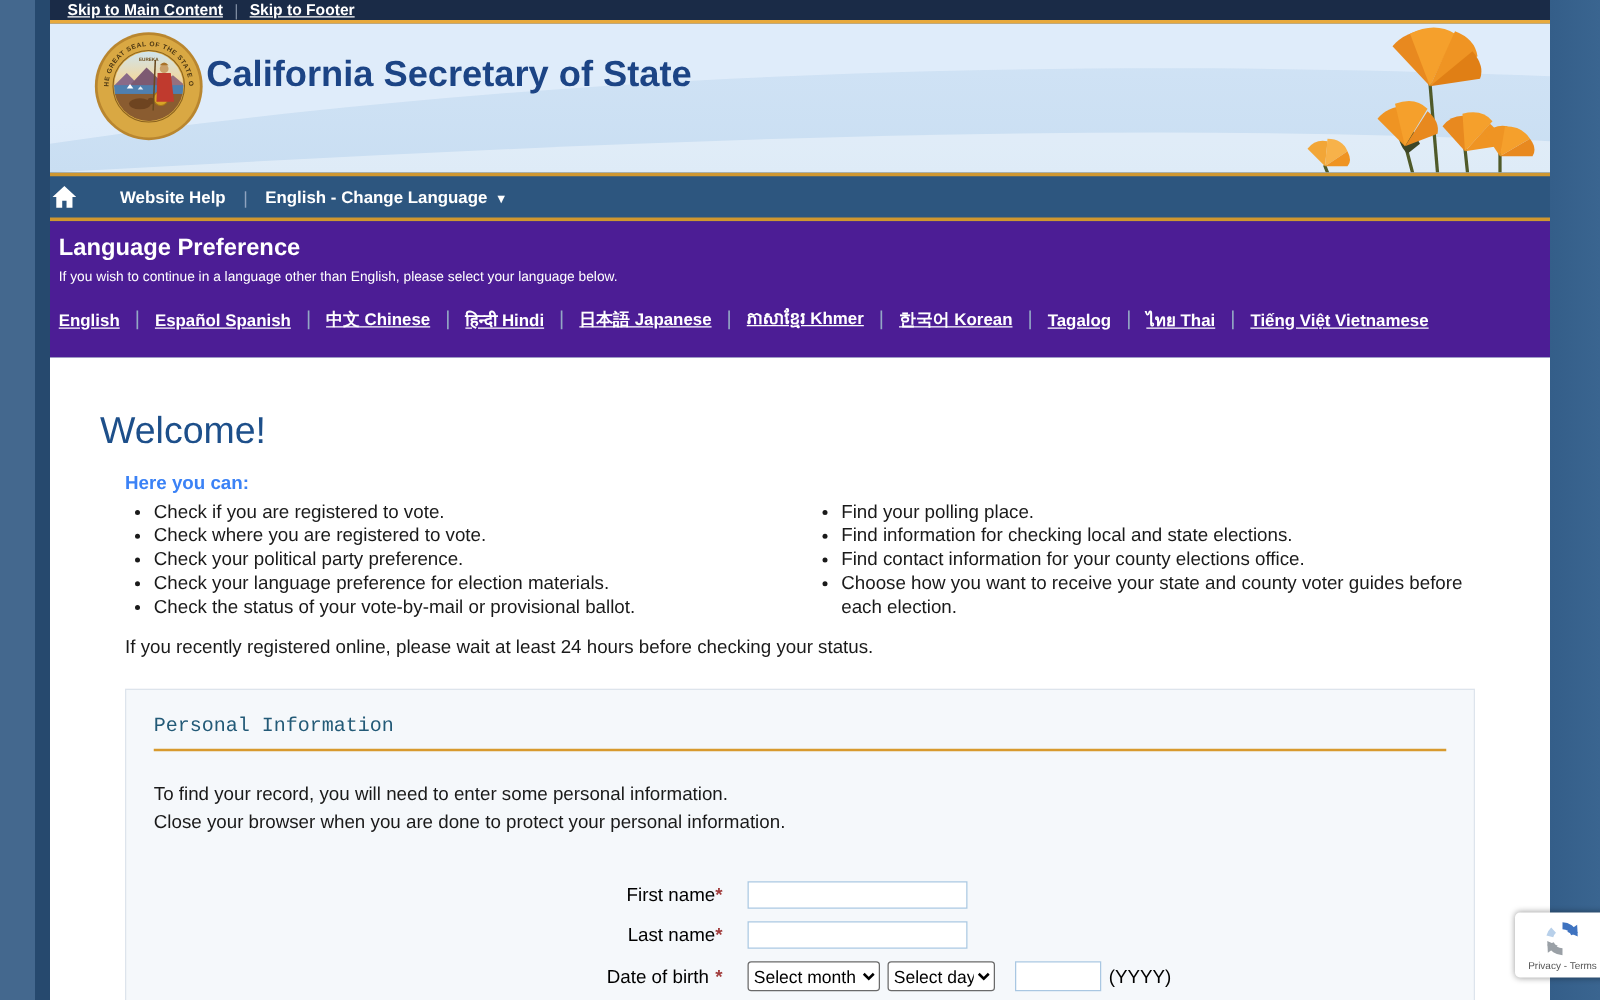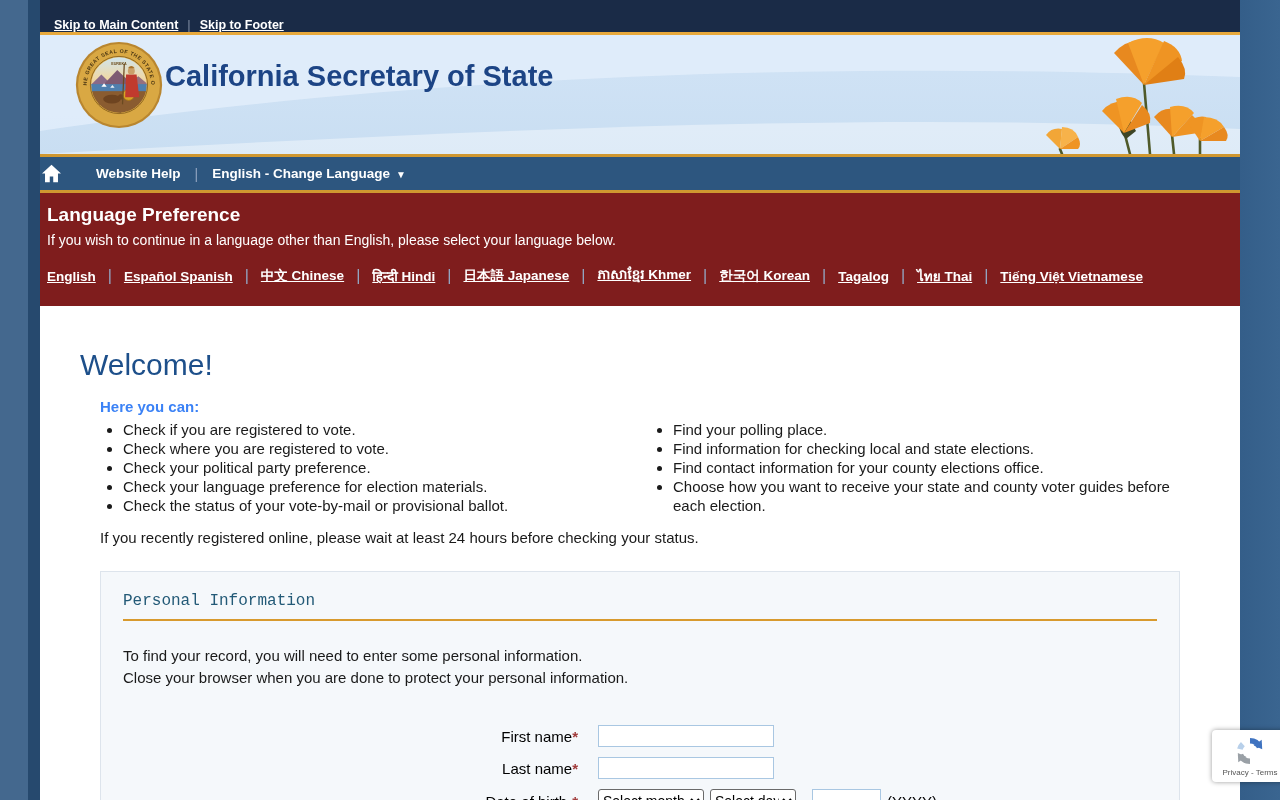--- a/index.html
+++ b/index.html
@@ -5,21 +5,21 @@
   * { box-sizing: border-box; }
   html,body { margin:0; padding:0; }
   body {
     width:1280px; height:800px; overflow:hidden; position:relative;
     font-family:"Liberation Sans", sans-serif;
     background:linear-gradient(90deg,#44688e 0,#44688e 28px,#26496e 28px,#26496e 40px,#2c5278 41px,#345e89 1240px,#3a6590 1280px);
   }
   .page { position:absolute; left:40px; top:0; width:1200px; height:800px; display:flex; flex-direction:column; }
 
   
-  .skipbar { height:32px; background:#1a2b47; display:flex; align-items:flex-end; padding-left:14px; flex:0 0 auto; }
+  .skipbar { height:16px; background:#1a2b47; display:flex; align-items:center; padding-left:14px; flex:0 0 auto; }
   .skipbar a { color:#fff; font-weight:bold; font-size:12.5px; text-decoration:underline; cursor:pointer; }
   .skipbar .sep { color:#7c8aa0; margin:0 9px; font-size:13px; }
   .gold-top { height:3px; background:#e8a93c; flex:0 0 auto; }
 
   
   .header { height:119px; position:relative; overflow:hidden; background:linear-gradient(180deg,#d2e4f6 0%,#c9def2 100%); flex:0 0 auto; }
   .header-deco { position:absolute; left:0; top:0; }
   .seal { position:absolute; left:35px; top:6px; width:88px; height:88px; }
   .titles { position:absolute; left:125px; top:24px; color:#1c4485; font-weight:bold; font-size:29px; line-height:35px; }
   .poppies { position:absolute; right:0; top:0; }
@@ -27,23 +27,23 @@
   
   .navbar { height:39px; background:#2d567f; border-top:3px solid #cf9730; border-bottom:3px solid #cf9730;
             display:flex; align-items:center; padding-left:1px; flex:0 0 auto; }
   .home-btn { width:22px; height:20px; display:flex; align-items:center; cursor:pointer; }
   .nav-link { color:#fff; font-weight:bold; font-size:13.5px; cursor:pointer; }
   .navbar .ws-help { margin-left:33px; }
   .navbar .sep { color:#8fa3c0; margin:0 14px; font-size:14px; }
   .caret { color:#fff; font-size:10px; margin-left:6px; }
 
   
-  .langpref { background:#7f1d1d; color:#fff; padding:11px 20px 19px 7px; flex:0 0 auto; }
+  .langpref { background:#4c1d95; color:#fff; padding:11px 20px 19px 7px; flex:0 0 auto; }
   .langpref h2 { margin:0; font-size:19px; font-weight:bold; color:#fff; }
-  .langpref p { margin:6px 0 0 0; font-size:14px; color:#fff; }
+  .langpref p { margin:6px 0 0 0; font-size:11px; color:#fff; }
   .lang-row { margin-top:17px; display:flex; align-items:center; flex-wrap:wrap; }
   .lang-link { color:#fff; font-weight:bold; font-size:13.5px; text-decoration:underline; cursor:pointer; white-space:nowrap; }
   .lang-row .sep { color:#93a7c4; margin:0 12px; }
 
   
   .main { background:#fff; flex:1 1 auto; position:relative; }
   .welcome { margin:42px 0 0 40px; font-size:30px; font-weight:400; color:#1d4f8a; }
   .here { margin:16px 0 5px 60px; font-size:15px; font-weight:bold; color:#3b82f6; }
   .cols { display:flex; margin-left:60px; }
   .cols ul { margin:0; padding-left:23px; }

